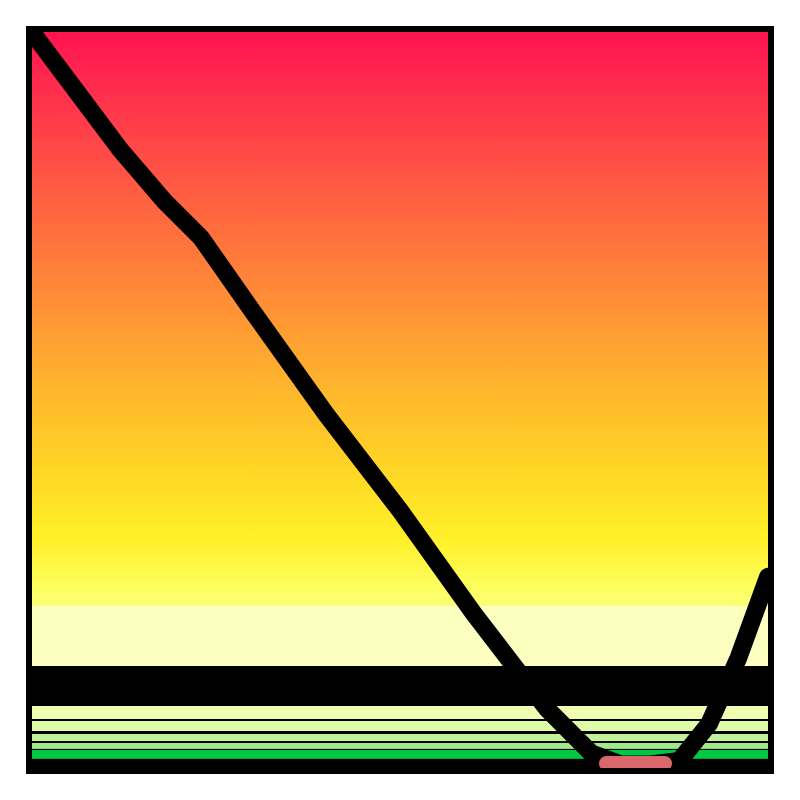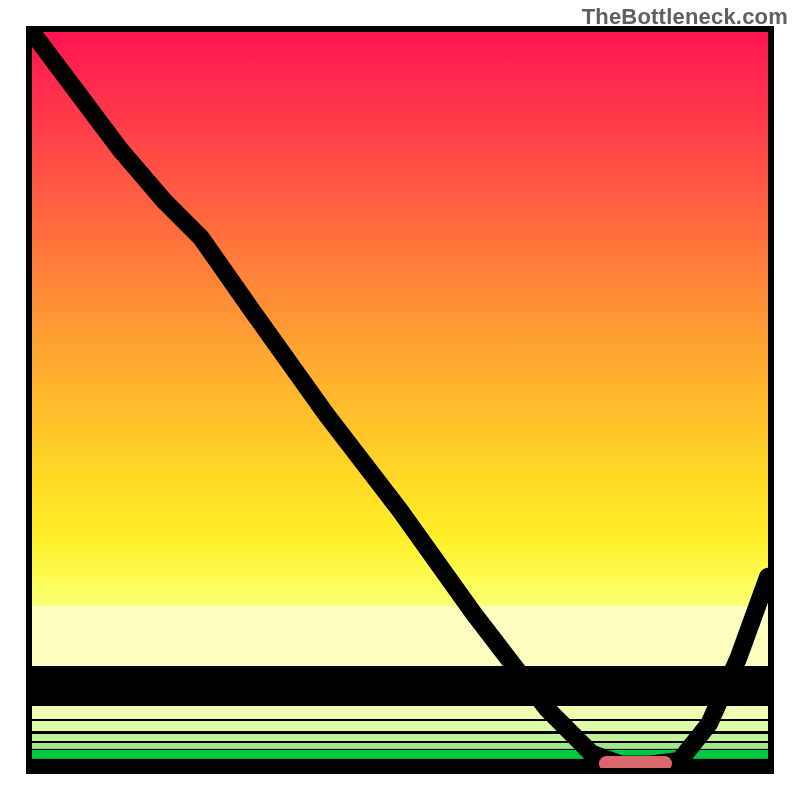--- a/index.html
+++ b/index.html
@@ -95,21 +95,20 @@
     stroke-width: 2.4;
     stroke-linejoin: round;
     stroke-linecap: round;
   }
 </style>
 </head>
 <body>
 
 <div class="canvas">
 
-  <div class="watermark">TheBottleneck.com</div>
 
   <div class="plot-wrap">
     <div class="plot">
 
       <div class="gradient"></div>
 
       <svg class="curve" viewBox="0 0 100 100" preserveAspectRatio="none">
         <path d="M0.00 0.00 L6.00 8.00 L12.00 16.00 L18.00 23.00 L23.00 28.00 L30.00 38.00 L40.00 52.00 L50.00 65.00 L60.00 79.00 L70.00 92.00 L76.00 98.00 L80.00 99.50 L84.00 99.50 L88.00 99.00 L92.00 94.00 L96.00 85.00 L100.00 74.00"></path>
       </svg>
 

